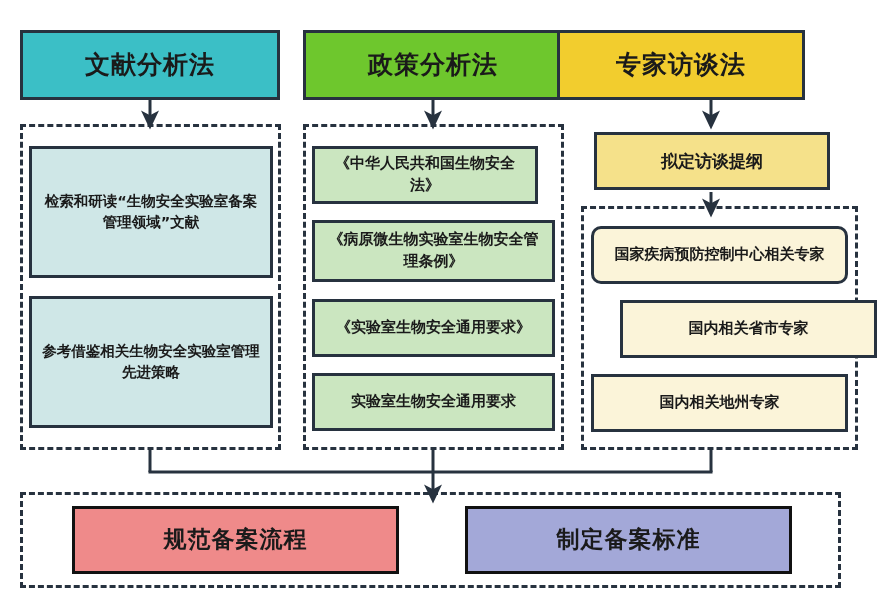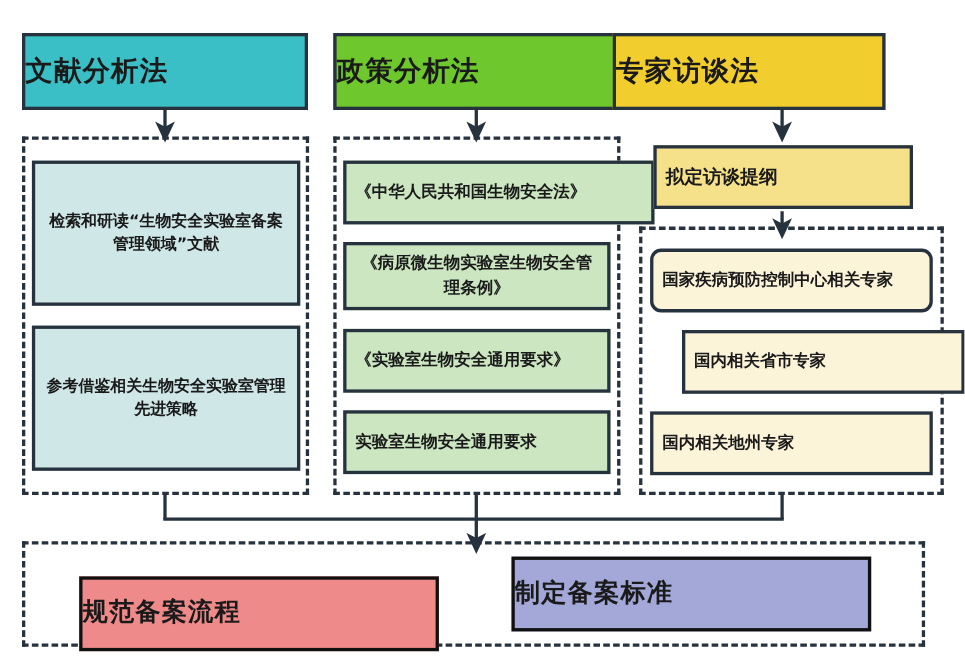--- a/index.html
+++ b/index.html
@@ -15,20 +15,21 @@
     width: 877px;
     height: 608px;
     background: #ffffff;
     overflow: hidden;
   }
   .box {
     position: absolute;
     box-sizing: border-box;
     display: flex;
     align-items: center;
+    justify-content: center;
     text-align: center;
     color: #1a1a1a;
     line-height: 1.45;
   }
   
   .header-box {
     border: 3px solid #27323f;
     font-weight: bold;
     font-size: 25px;
     letter-spacing: 1px;
@@ -115,21 +116,21 @@
   <div class="box item-box" style="left:29px; top:296px; width:244px; height:132px; background:#cfe7e7;">
     <span>参考借鉴相关生物安全实验室管理先进策略</span>
   </div>
 
   <div class="box header-box" style="left:303px; top:30px; width:260px; height:70px; background:#6ec72d;">
     <span>政策分析法</span>
   </div>
 
   <div class="group" style="left:303px; top:124px; width:261px; height:326px;"></div>
 
-  <div class="box mid-box" style="left:312px; top:146px; width:283px; height:58px; background:#cbe6c0;">
+  <div class="box mid-box" style="left:312px; top:146px; width:226px; height:58px; background:#cbe6c0;">
     <span>《中华人民共和国生物安全法》</span>
   </div>
 
   <div class="box mid-box" style="left:312px; top:220px; width:243px; height:62px; background:#cbe6c0;">
     <span>《病原微生物实验室生物安全管理条例》</span>
   </div>
 
   <div class="box mid-box" style="left:312px; top:299px; width:243px; height:58px; background:#cbe6c0;">
     <span>《实验室生物安全通用要求》</span>
   </div>
@@ -155,21 +156,21 @@
   <div class="box right-item" style="left:620px; top:300px; width:257px; height:58px; background:#fbf4d9;">
     <span>国内相关省市专家</span>
   </div>
 
   <div class="box right-item" style="left:591px; top:374px; width:257px; height:58px; background:#fbf4d9;">
     <span>国内相关地州专家</span>
   </div>
 
   <div class="group" style="left:20px; top:492px; width:821px; height:96px;"></div>
 
-  <div class="box outcome-box" style="left:72px; top:506px; width:327px; height:68px; background:#ef8a8a;margin-top:18px;">
+  <div class="box outcome-box" style="left:72px; top:506px; width:327px; height:68px; background:#ef8a8a;">
     <span>规范备案流程</span>
   </div>
 
   <div class="box outcome-box" style="left:465px; top:506px; width:327px; height:68px; background:#a3a8d8;">
     <span>制定备案标准</span>
   </div>
 
 </div>
 
 </body></html>

